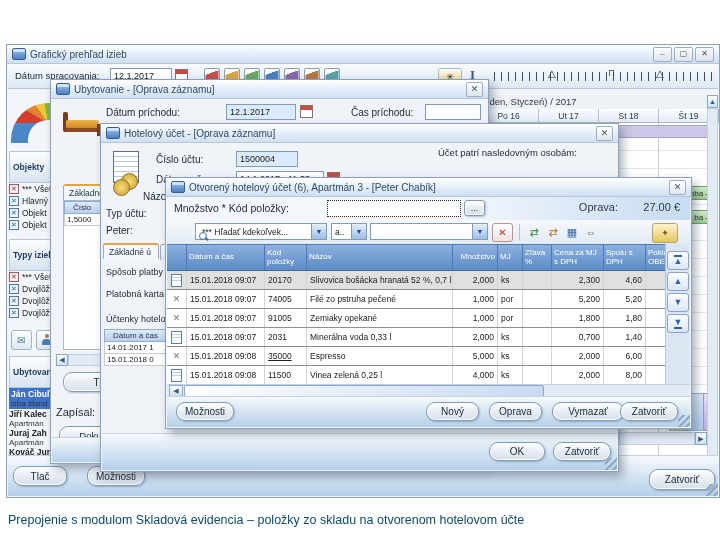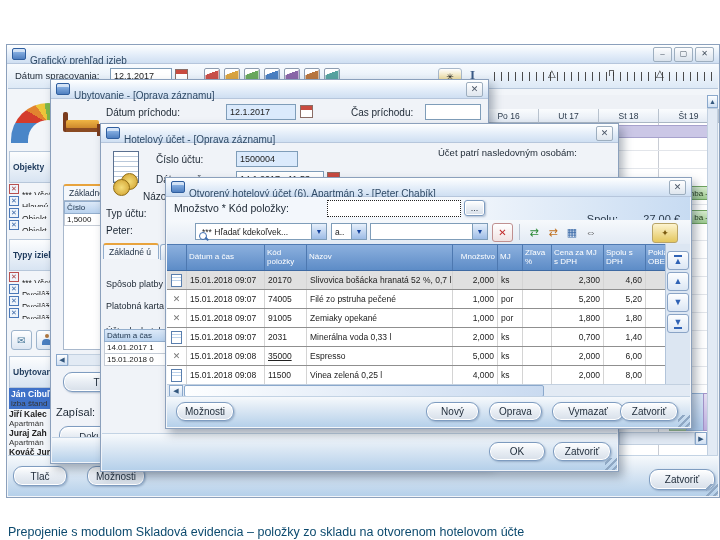--- a/index.html
+++ b/index.html
@@ -1,19 +1,19 @@
 <!DOCTYPE html>
 <html><head>
 <meta charset="utf-8">
 <style>
   html,body{margin:0;padding:0;background:#fff;}
   #stage{position:relative;width:720px;height:540px;overflow:hidden;background:#fff;
          font-family:"Liberation Sans","DejaVu Sans",sans-serif;color:#222;}
   .abs{position:absolute;}
-  .nowrap{white-space:nowrap;overflow:hidden;margin-top:12px;}
+  .nowrap{white-space:nowrap;overflow:hidden;}
 
   
   .win{position:absolute;background:#f2f5f9;border:1px solid #8ba0bc;}
   .dlg{position:absolute;background:#f0f3f8;border:1px solid #8ba0bc;box-shadow:4px 5px 9px rgba(40,55,75,.38);}
   .titlebar{position:absolute;left:0;right:0;top:0;height:19px;display:flex;align-items:center;gap:4px;
             padding:0 5px;background:linear-gradient(#feffff,#e3edf9 55%,#cfdff2);
             border-bottom:1px solid #b6c6dc;font-size:10px;color:#2f4a66;box-sizing:border-box;}
   .appicon{width:12px;height:10px;background:linear-gradient(#9cc2ef,#4f7fc0);border:1px solid #2f5e9e;border-radius:2px;
            box-shadow:inset 0 3px 0 rgba(255,255,255,.6);flex:0 0 auto;}
   .closex{margin-left:auto;width:15px;height:13px;display:flex;align-items:center;justify-content:center;
@@ -76,21 +76,21 @@
              border-radius:2px;display:flex;align-items:center;justify-content:flex-end;gap:2px;padding-right:4px;
              font-size:8px;color:#1d3315;box-sizing:border-box;white-space:nowrap;overflow:hidden;}
   .lock{width:7px;height:7px;background:#e8c23a;border:1px solid #8f7414;border-radius:2px;}
   .case{width:9px;height:7px;background:#9a5f28;border:1px solid #5f3a14;border-radius:2px;}
 
   .dayhdr{display:flex;}
   .daycell{width:60px;height:14px;box-sizing:border-box;border-right:1px solid #b8c2ce;border-bottom:1px solid #aab6c4;
            font-size:8.5px;color:#2c3b4c;display:flex;align-items:center;justify-content:center;
            background:linear-gradient(#fafcfe,#e4ebf4);}
 
-  .mini-hdr{background:linear-gradient(#dce9f8,#b9d2ee);border:1px solid #93aecd;font-size:8px;padding:1px 2px;color:#21374f;
+  .mini-hdr{background:linear-gradient(#dce9f8,#b9d2ee);border:1px solid #93aecd;font-size:8px;padding:1px 8px;color:#21374f;
             white-space:nowrap;overflow:hidden;}
   .mini-row{background:#fff;border:1px solid #c5ccd6;border-top:none;font-size:8px;padding:1px 2px;color:#222;
             white-space:nowrap;overflow:hidden;}
 
   .tab{position:absolute;height:16px;box-sizing:border-box;border:1px solid #93aecd;border-bottom:none;
        border-radius:3px 3px 0 0;background:linear-gradient(#fdfeff,#dde8f5);font-size:8.5px;color:#1e2f44;
        display:flex;align-items:center;padding:0 5px;white-space:nowrap;overflow:hidden;}
   .tab.active{background:#f4f7fb;border-top:2px solid #e8a33d;}
 
   .gauge{position:absolute;width:74px;height:40px;border-radius:74px 74px 0 0;
@@ -341,21 +341,21 @@
     <div class="titlebar" style="height:19px;">
       <span class="appicon"></span>
       <span class="nowrap">Otvorený hotelový účet (6), Apartmán 3 - [Peter Chabík]</span>
       <span class="closex">✕</span>
     </div>
 
     <div class="abs" style="left:1px;right:1px;top:19px;height:23px;background:linear-gradient(90deg,#f3f7fc 0 55%,#c7dbf2);border-bottom:1px solid #a9c0da;">
       <span class="lbl" style="left:7px;top:5px;font-size:10.5px;">Množstvo * Kód položky:</span>
       <span class="abs" style="left:160px;top:3px;width:132px;height:15px;background:#fff;border:1px dotted #222;"></span>
       <button class="xpbtn" style="left:297px;top:3px;width:21px;height:16px;border-radius:3px;font-size:9px;">...</button>
-      <span class="abs nowrap" style="right:72px;top:4px;font-size:11px;color:#2a3a4c;">Spolu:</span>
+      <span class="abs nowrap" style="right:72px;top:4px;font-size:11px;color:#2a3a4c;">Oprava:</span>
       <span class="abs nowrap" style="right:10px;top:4px;font-size:11px;color:#2a3a4c;">27.00 €</span>
     </div>
 
     <div class="abs" style="left:1px;right:1px;top:42px;height:24px;background:linear-gradient(#f6f9fc,#e2eaf4);border-bottom:1px solid #b9c9dc;">
       <span class="abs" style="left:7px;top:6px;"><span class="binoc"></span></span>
       <span class="combo" style="left:28px;top:3px;width:132px;">
         <span style="padding-left:3px;"><span class="mag"></span></span>
         <span class="txt">*** Hľadať kdekoľvek...</span>
         <span class="arrow">▼</span>
       </span>

